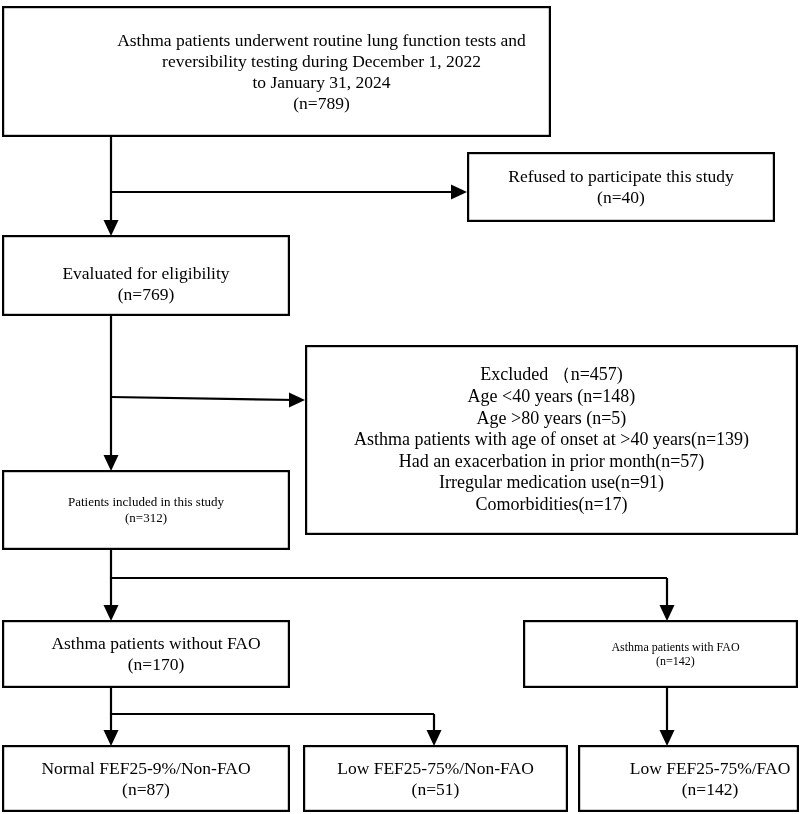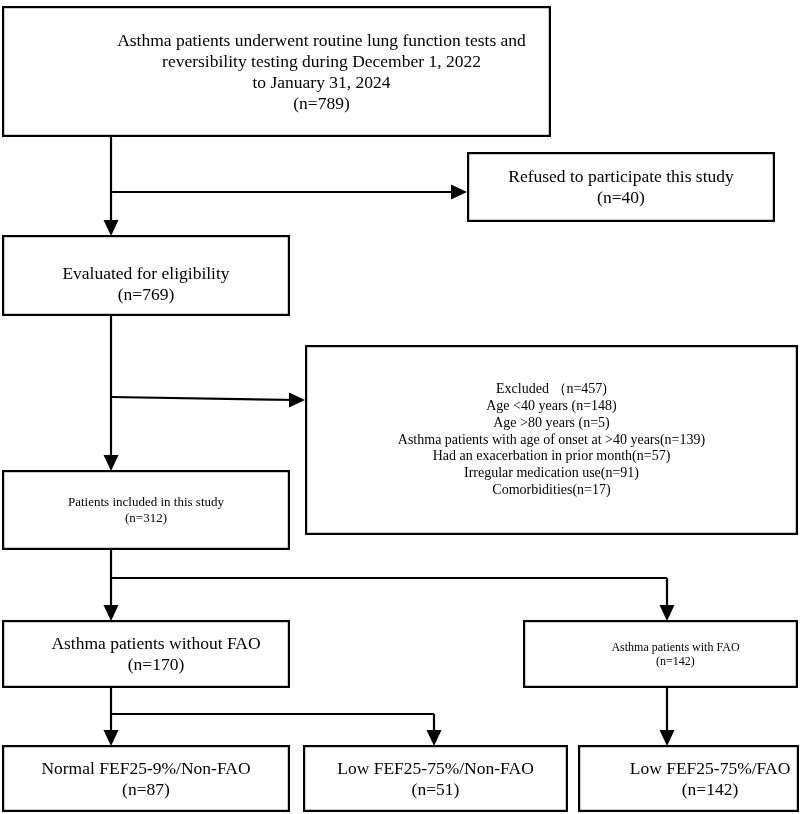--- a/index.html
+++ b/index.html
@@ -124,21 +124,21 @@
       <span class="tline">(n=789)</span>
     </div>
   <div class="box-text" style="left: 467px; top: 152px; width: 308px; height: 70px; font-size: 17.5px;">
       <span class="tline">Refused to participate this study</span>
       <span class="tline">(n=40)</span>
     </div>
   <div class="box-text" style="left: 2px; top: 235px; width: 288px; height: 97px; font-size: 17.5px;">
       <span class="tline">Evaluated for eligibility</span>
       <span class="tline">(n=769)</span>
     </div>
-  <div class="box-text" style="left: 305px; top: 345px; width: 493px; height: 190px; font-size: 14px;">
+  <div class="box-text" style="left: 305px; top: 345px; width: 493px; height: 190px; font-size: 18px;">
       <span class="tline">Excluded （n=457)</span>
       <span class="tline">Age &lt;40 years (n=148)</span>
       <span class="tline">Age &gt;80 years (n=5)</span>
       <span class="tline">Asthma patients with age of onset at &gt;40 years(n=139)</span>
       <span class="tline">Had an exacerbation in prior month(n=57)</span>
       <span class="tline">Irregular medication use(n=91)</span>
       <span class="tline">Comorbidities(n=17)</span>
     </div>
   <div class="box-text" style="left: 2px; top: 470px; width: 288px; height: 80px; font-size: 13px;">
       <span class="tline">Patients included in this study</span>

